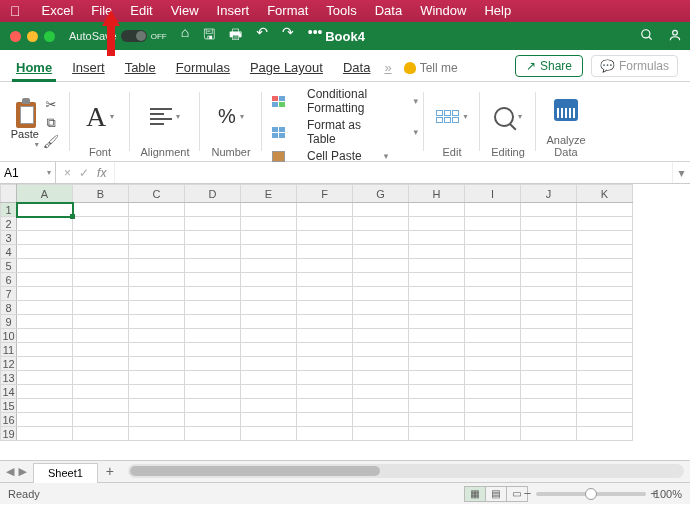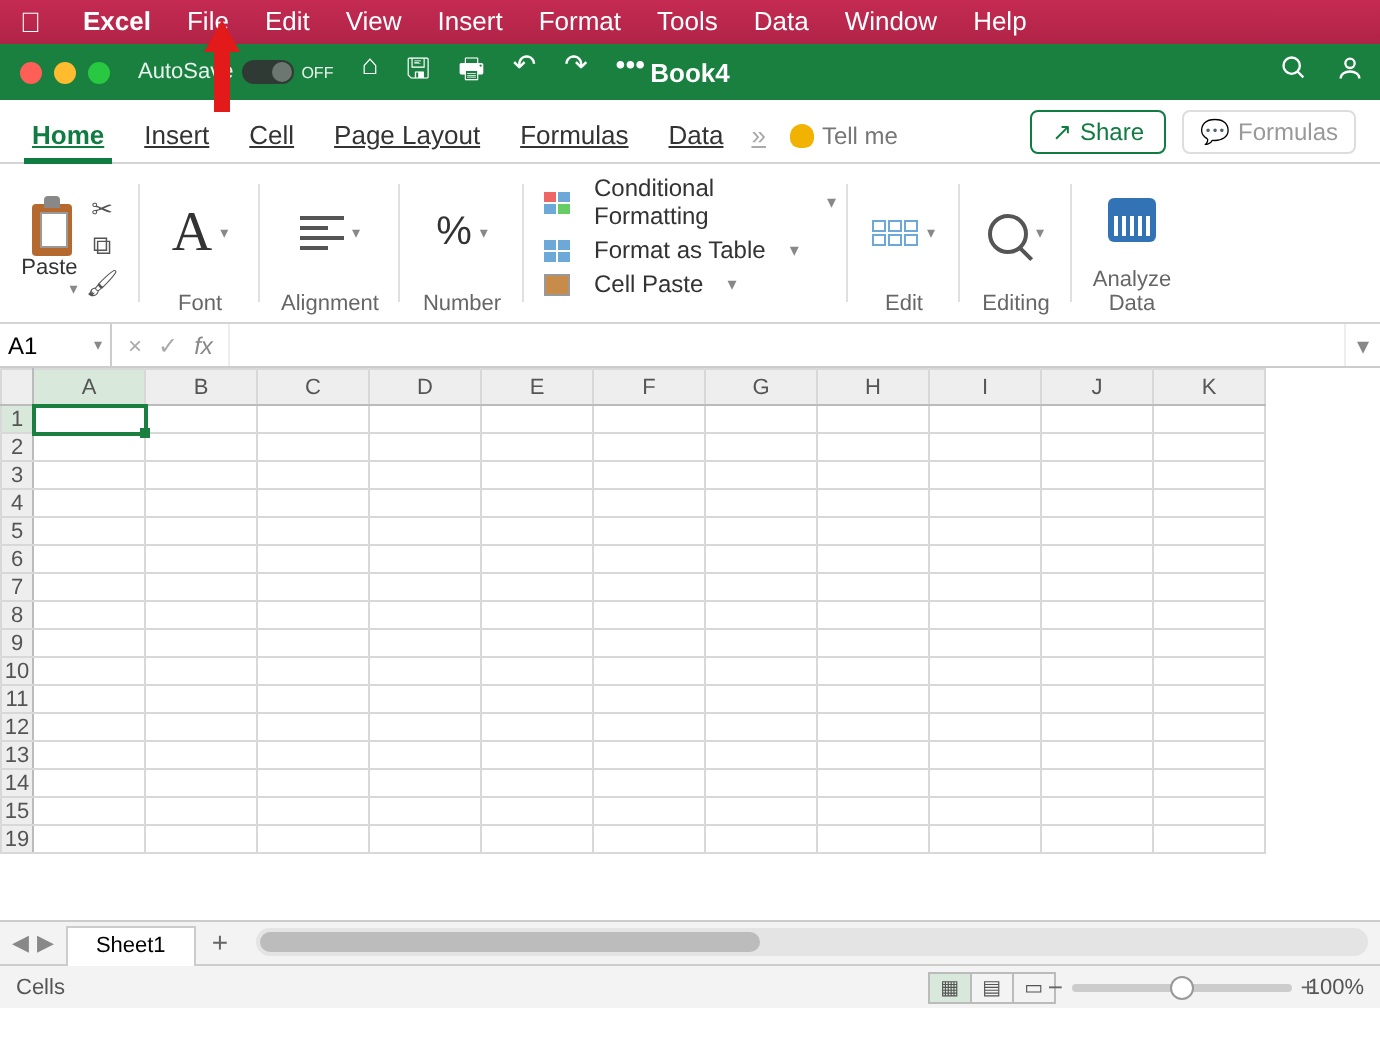--- a/index.html
+++ b/index.html
@@ -2,21 +2,21 @@
 <html><head>
 <meta charset="utf-8">
 <style>
 * { box-sizing: border-box; margin: 0; padding: 0; font-family: -apple-system, "Segoe UI", sans-serif; }
 body { width: 690px; height: 521px; overflow: hidden; background: #fff; font-size: 12px; }
 
 
 .mac-menubar { height: 22px; background: linear-gradient(#c52b52, #b02347); color: #fff; display: flex; align-items: center; padding: 0 10px; font-size: 13px; }
 .mac-menubar .apple { font-size: 14px; margin-right: 12px; }
 .mac-menubar .mitem { padding: 0 9px; line-height: 22px; height: 22px; }
-.mac-menubar .mitem.app { font-weight: 700; }
+.mac-menubar .mitem.app { font-weight: 400; }
 
 
 .titlebar { height: 28px; background: #1a8040; display: flex; align-items: center; position: relative; color: #fff; }
 .traffic { display: flex; gap: 6px; padding-left: 10px; }
 .traffic span { width: 11px; height: 11px; border-radius: 50%; display: block; }
 .tr-close { background: #ff5f57; }
 .tr-min { background: #febc2e; }
 .tr-max { background: #28c840; }
 .titlebar .auto { margin-left: 14px; font-size: 11px; display: flex; align-items: center; gap: 4px; opacity: .9; }
 .toggle { width: 26px; height: 12px; background: #333; border-radius: 6px; position: relative; }
@@ -54,21 +54,21 @@
 .paste-icon .sheet { position: absolute; top: 10px; left: 7px; width: 14px; height: 18px; background: #fff; border: 1px solid #999; }
 
 .font-A { font-size: 28px; font-family: Georgia, serif; color: #333; line-height: 1; }
 .align-icon { display: flex; flex-direction: column; gap: 3px; }
 .align-icon span { width: 22px; height: 2px; background: #555; }
 .align-icon span:nth-child(2) { width: 14px; }
 .align-icon span:nth-child(4) { width: 14px; }
 .pct-icon { font-size: 20px; color: #333; }
 
 .stacked { display: flex; flex-direction: column; gap: 3px; font-size: 12px; color: #333; }
-.stacked .srow { display: flex; align-items: center; gap: 12px; }
+.stacked .srow { display: flex; align-items: center; gap: 22px; }
 .mini-table { display: grid; grid-template-columns: repeat(2, 6px); gap: 1px; }
 .mini-table span { width: 6px; height: 5px; background: #6ca8d8; }
 .cf-icon .mini-table span:nth-child(1){ background: #e66; }
 .cf-icon .mini-table span:nth-child(4){ background: #6c6; }
 .cs-icon { width: 13px; height: 11px; background: #c88c4a; border: 1px solid #999; }
 .dd { font-size: 9px; color: #888; }
 
 .cells-icon { display: grid; grid-template-columns: repeat(3, 7px); gap: 1px; }
 .cells-icon span { width: 7px; height: 6px; background: #fff; border: 1px solid #6ca8d8; }
 .loupe { width: 20px; height: 20px; border: 2px solid #555; border-radius: 50%; position: relative; }
@@ -177,23 +177,23 @@
           <circle cx="12" cy="8" r="4"></circle>
           <path d="M4 21c0-4 4-6 8-6s8 2 8 6"></path>
         </svg>
     </span>
   </div>
 </div>
 
 <div class="ribbon-tabs">
   <div class="rtab active">Home</div>
   <div class="rtab">Insert</div>
-  <div class="rtab">Cell</div>
+  <div class="rtab">Table</div>
+  <div class="rtab">Formulas</div>
   <div class="rtab">Page Layout</div>
-  <div class="rtab">Formulas</div>
   <div class="rtab">Data</div>
   <div class="rtab" style="color:#aaa;padding:6px 4px">»</div>
   <div class="tell-me">
       <span class="bulb"></span>
       <span>Tell me</span>
     </div>
   <div class="tabs-right">
     <div class="share-btn">
         <span>↗</span>
         <span>Share</span>
@@ -547,20 +547,34 @@
           <td class=""></td>
           <td class=""></td>
           <td class=""></td>
           <td class=""></td>
           <td class=""></td>
           <td class=""></td>
           <td class=""></td>
           <td class=""></td>
         </tr>
         <tr>
+          <th class="">16</th>
+          <td class=""></td>
+          <td class=""></td>
+          <td class=""></td>
+          <td class=""></td>
+          <td class=""></td>
+          <td class=""></td>
+          <td class=""></td>
+          <td class=""></td>
+          <td class=""></td>
+          <td class=""></td>
+          <td class=""></td>
+        </tr>
+        <tr>
           <th class="">19</th>
           <td class=""></td>
           <td class=""></td>
           <td class=""></td>
           <td class=""></td>
           <td class=""></td>
           <td class=""></td>
           <td class=""></td>
           <td class=""></td>
           <td class=""></td>
@@ -577,21 +591,21 @@
     <span>▶</span>
   </div>
   <div class="sheet-tab">Sheet1</div>
   <div class="sheet-add">+</div>
   <div class="hscroll">
       <div class="thumb"></div>
     </div>
 </div>
 
 <div class="statusbar">
-  <span>Cells</span>
+  <span>Ready</span>
   <div class="views">
     <div class="vbtn active">▦</div>
     <div class="vbtn">▤</div>
     <div class="vbtn">▭</div>
   </div>
   <div class="zoom-slider">
       <div class="zthumb"></div>
     </div>
   <span>100%</span>
 </div>

